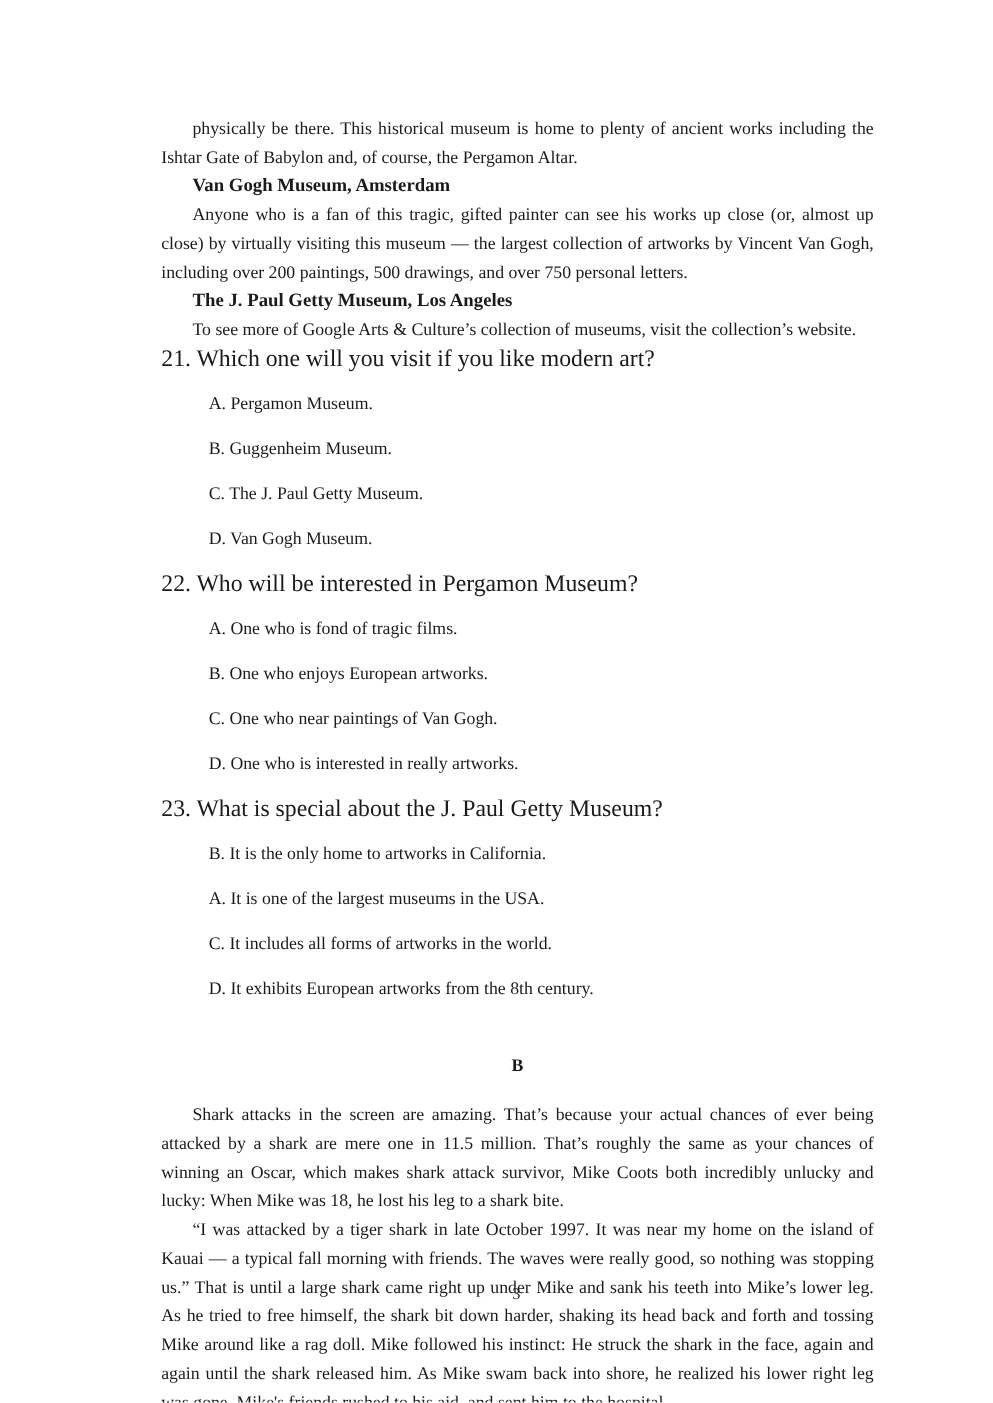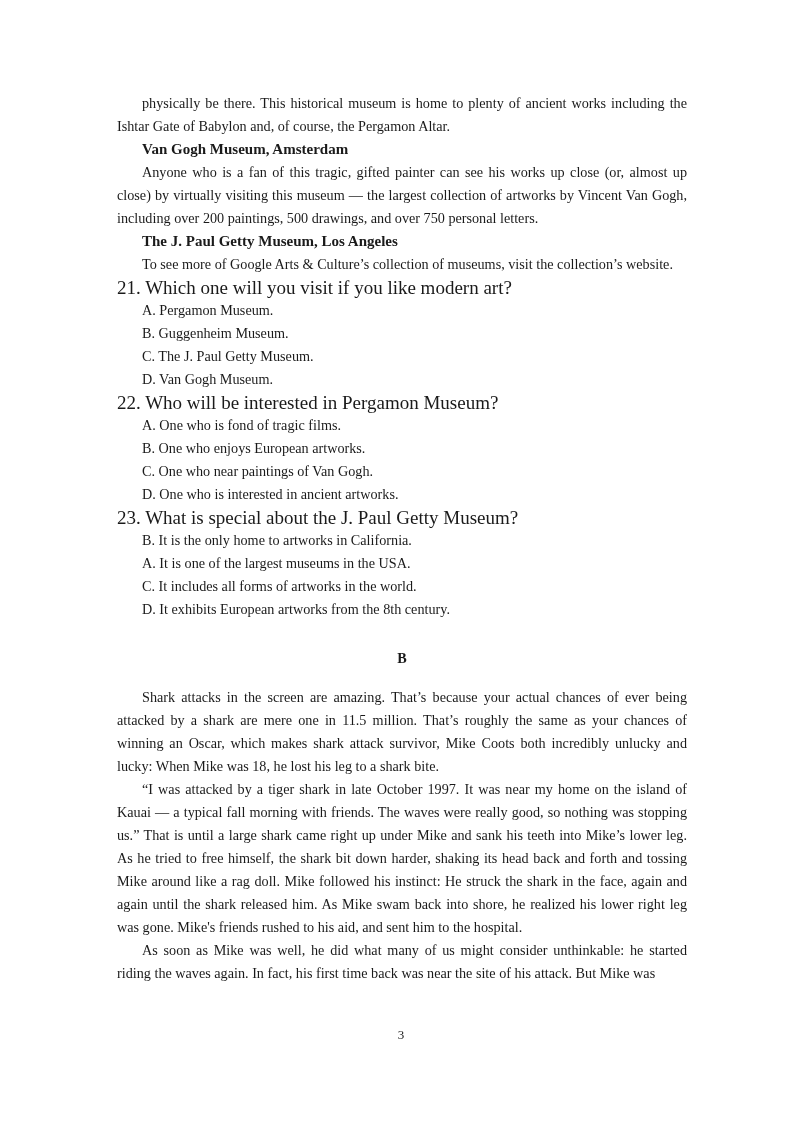--- a/index.html
+++ b/index.html
@@ -10,21 +10,21 @@
   body {
     width: 794px;
     height: 1122px;
     position: relative;
     font-family: "Liberation Serif", "DejaVu Serif", serif;
     color: #1a1a1a;
     overflow: hidden;
   }
   .page {
     position: absolute;
-    left: 4px;
+    left: 16px;
     top: 0;
     width: 682px;
     height: 1122px;
     background: #fff;
   }
   .content {
     position: absolute;
     left: 113px;
     top: 92px;
     width: 570px;
@@ -53,21 +53,21 @@
   }
   .qline {
     font-size: 19px;
     line-height: 23px;
     margin: 0;
     text-indent: 0;
   }
   .opt {
     font-size: 14.2px;
     line-height: 23px;
-    margin: 0;
+    margin: 13px;
     padding-left: 25px;
   }
   .section-letter {
     font-weight: bold;
     font-size: 14.2px;
     line-height: 23px;
     text-align: center;
     margin: 0;
   }
   .gap-26 { height: 26px; }
@@ -103,21 +103,21 @@
     <p class="qline">21. Which one will you visit if you like modern art?</p>
     <p class="opt">A. Pergamon Museum.</p>
     <p class="opt">B. Guggenheim Museum.</p>
     <p class="opt">C. The J. Paul Getty Museum.</p>
     <p class="opt">D. Van Gogh Museum.</p>
 
     <p class="qline">22. Who will be interested in Pergamon Museum?</p>
     <p class="opt">A. One who is fond of tragic films.</p>
     <p class="opt">B. One who enjoys European artworks.</p>
     <p class="opt">C. One who near paintings of Van Gogh.</p>
-    <p class="opt">D. One who is interested in ancient artworks.</p>
+    <p class="opt">D. One who is interested in really artworks.</p>
 
     <p class="qline">23. What is special about the J. Paul Getty Museum?</p>
     <p class="opt">B. It is the only home to artworks in California.</p>
     <p class="opt">A. It is one of the largest museums in the USA.</p>
     <p class="opt">C. It includes all forms of artworks in the world.</p>
     <p class="opt">D. It exhibits European artworks from the 8th century.</p>
 
     <div class="gap-26"></div>
 
     <p class="section-letter">B</p>

